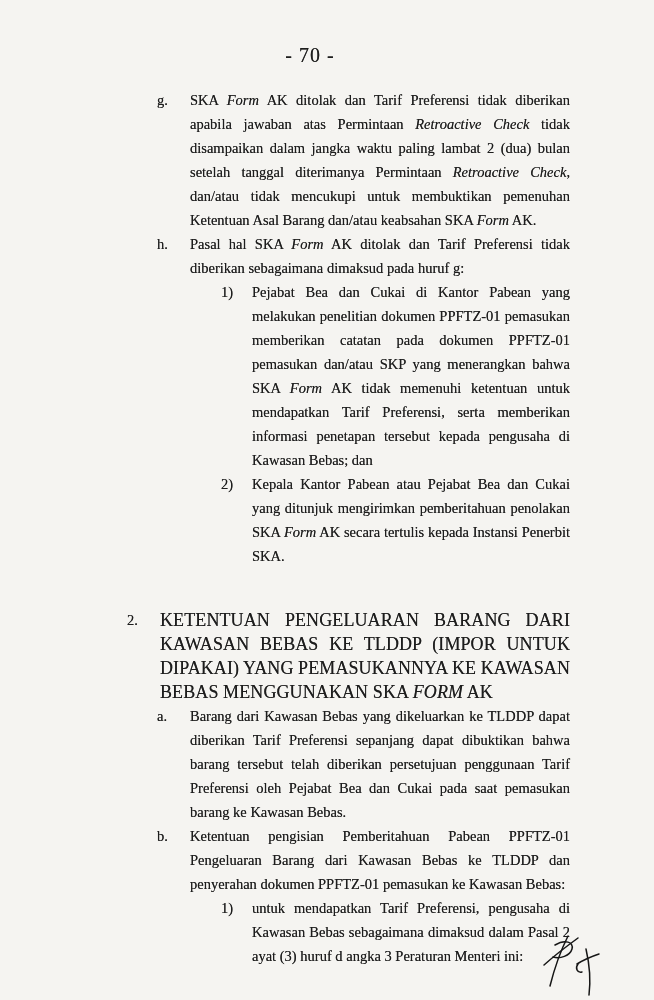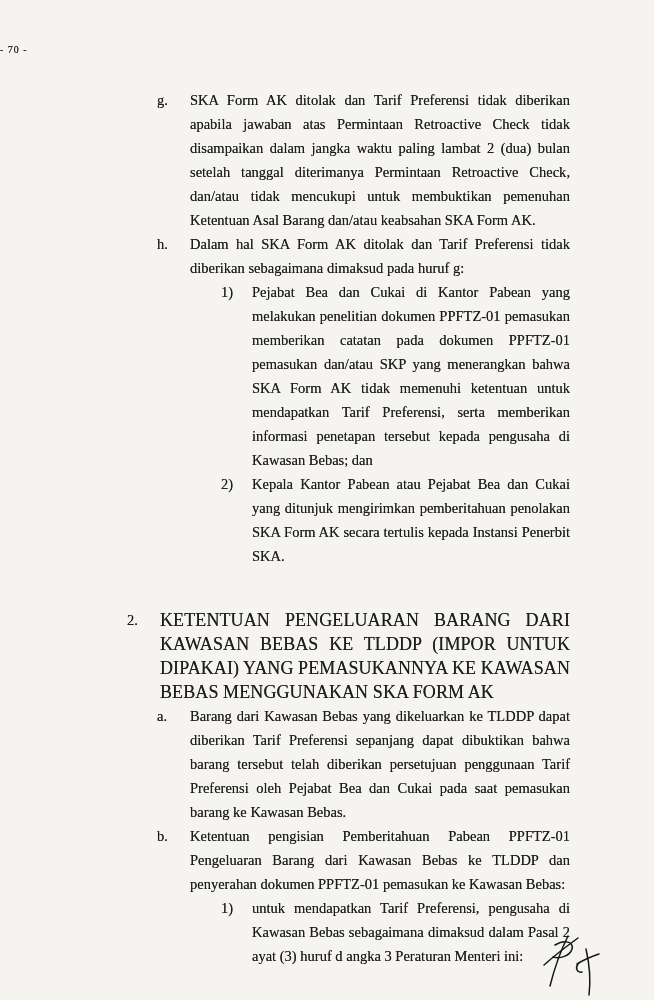--- a/index.html
+++ b/index.html
@@ -7,37 +7,37 @@
     width:654px; height:1000px;
     background:#f5f4f1;
     font-family:"Liberation Serif","DejaVu Serif",serif;
     color:#1d1d1d;
     position:relative;
     overflow:hidden;
     -webkit-font-smoothing:antialiased;
   }
   .page-number {
     position:absolute; top:44px; left:0; width:620px;
-    font-size:10px; letter-spacing:1px;
+    text-align:center; font-size:20px; letter-spacing:1px;
     text-shadow:0 0 .4px rgba(29,29,29,.75);
   }
   .content { position:absolute; left:127px; top:88px; width:443px; }
   .item {
     display:flex; align-items:flex-start;
     font-size:14.5px; line-height:24px;
     text-shadow:0 0 .4px rgba(29,29,29,.75);
   }
   .item .label { flex:0 0 33px; }
   .item .text  { flex:1 1 auto; text-align:justify; }
   .level-1 { margin-left:30px; }
   .level-2 { margin-left:94px; }
   .level-2 .label { flex:0 0 31px; }
   .section { margin-top:40px; }
   .section .text { font-size:18px; letter-spacing:.1px; }
-  .it { }
+  .it { font-style:italic; }
   .initials {
     position:absolute; left:522px; top:924px;
     width:88px; height:74px;
   }
   .initials path {
     fill:none; stroke:#161616; stroke-width:1.5;
     stroke-linecap:round; stroke-linejoin:round;
   }
 </style>
 </head>
@@ -45,21 +45,21 @@
 
 <div class="page-number">- 70 -</div>
 
 <div class="content">
     <div class="item level-1">
       <div class="label">g.</div>
       <div class="text"><span>SKA </span><span class="it">Form</span><span> AK ditolak dan Tarif Preferensi tidak diberikan apabila jawaban atas Permintaan </span><span class="it">Retroactive Check</span><span> tidak disampaikan dalam jangka waktu paling lambat 2 (dua) bulan setelah tanggal diterimanya Permintaan </span><span class="it">Retroactive Check</span><span>, dan/atau tidak mencukupi untuk membuktikan pemenuhan Ketentuan Asal Barang dan/atau keabsahan SKA </span><span class="it">Form</span><span> AK.</span></div>
     </div>
     <div class="item level-1">
       <div class="label">h.</div>
-      <div class="text"><span>Dalam hal SKA </span><span class="it">Form</span><span> AK ditolak dan Tarif Preferensi tidak diberikan sebagaimana dimaksud pada huruf g:</span></div>
+      <div class="text"><span>Pasal hal SKA </span><span class="it">Form</span><span> AK ditolak dan Tarif Preferensi tidak diberikan sebagaimana dimaksud pada huruf g:</span></div>
     </div>
     <div class="item level-2">
       <div class="label">1)</div>
       <div class="text"><span>Pejabat Bea dan Cukai di Kantor Pabean yang melakukan penelitian dokumen PPFTZ-01 pemasukan memberikan catatan pada dokumen PPFTZ-01 pemasukan dan/atau SKP yang menerangkan bahwa SKA </span><span class="it">Form</span><span> AK tidak memenuhi ketentuan untuk mendapatkan Tarif Preferensi, serta memberikan informasi penetapan tersebut kepada pengusaha di Kawasan Bebas; dan</span></div>
     </div>
     <div class="item level-2">
       <div class="label">2)</div>
       <div class="text"><span>Kepala Kantor Pabean atau Pejabat Bea dan Cukai yang ditunjuk mengirimkan pemberitahuan penolakan SKA </span><span class="it">Form</span><span> AK secara tertulis kepada Instansi Penerbit SKA.</span></div>
     </div>
     <div class="item level-0 section">

